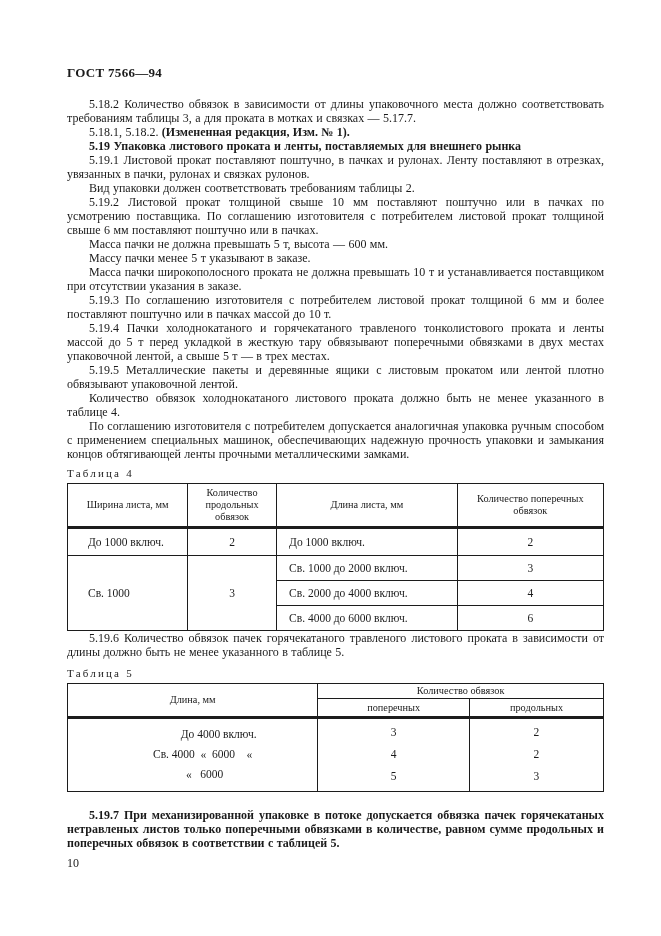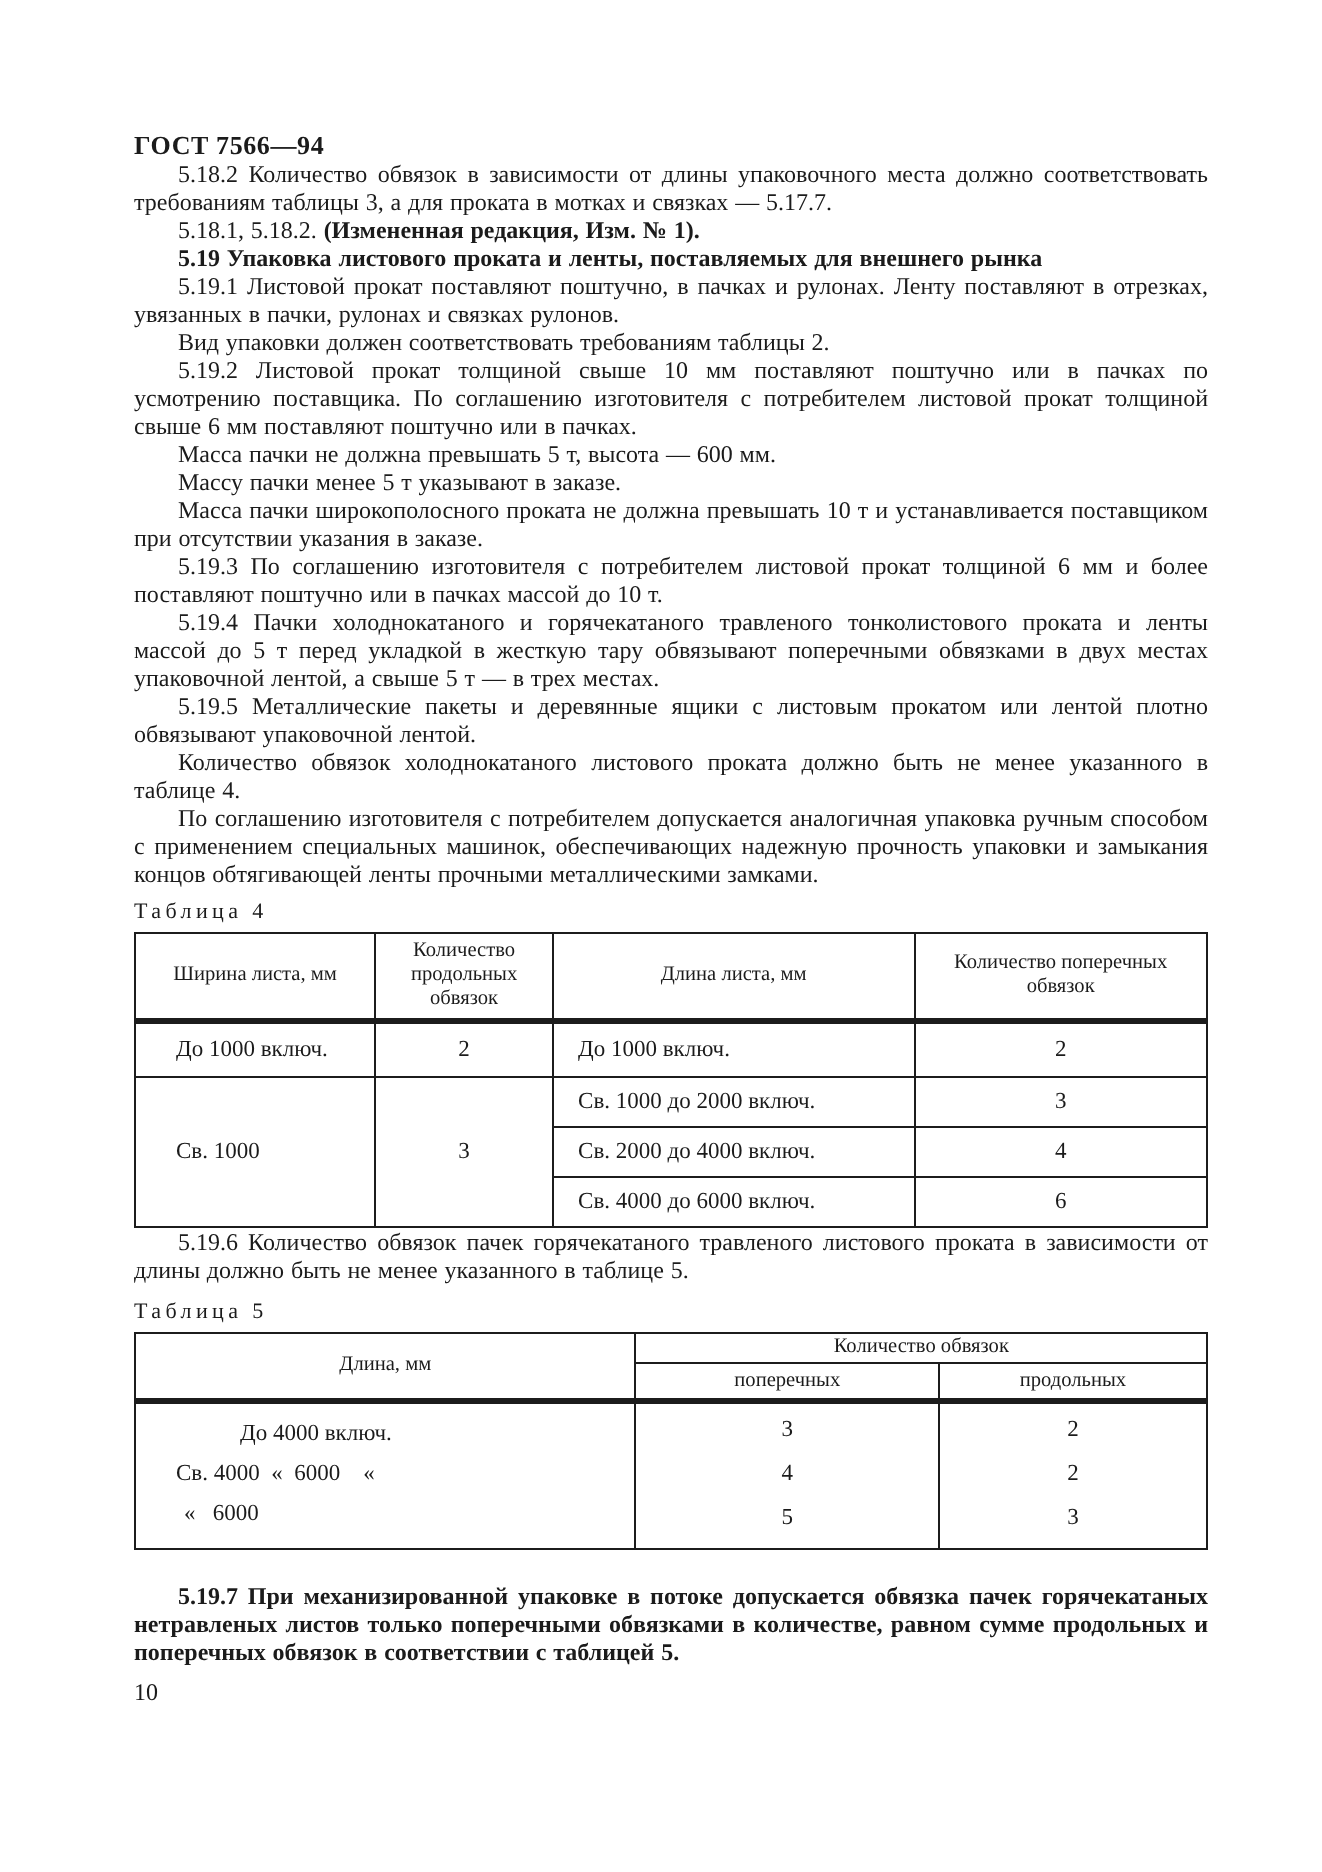--- a/index.html
+++ b/index.html
@@ -4,42 +4,42 @@
 <style>
   * { margin:0; padding:0; box-sizing:border-box; }
   html,body { background:#ffffff; }
   body {
     width:661px; height:936px; position:relative; overflow:hidden;
     font-family:"Liberation Serif","DejaVu Serif",serif;
     color:#1b1b1b;
   }
   .page { position:absolute; left:67px; top:66px; width:537px; }
   .doc-header { font-size:13px; font-weight:bold; line-height:14px; letter-spacing:.3px; }
-  .body-text { }
+  .body-text { margin-top:17px; }
   p.t {
     font-size:12px; line-height:14px; text-align:justify; text-indent:22px;
     hyphens:manual; -webkit-hyphens:manual; word-spacing:.4px;
   }
   .b { font-weight:bold; }
   .tbl-label { margin-top:6px; margin-bottom:4px; font-size:11px; letter-spacing:2.2px; }
   table.gt { border-collapse:collapse; width:100%; table-layout:fixed; border:1.5px solid #1c1c1c; }
   table.gt td, table.gt th { border:1px solid #1c1c1c; vertical-align:middle; font-weight:normal; }
   table.gt th {
     font-size:10.3px; line-height:12px; text-align:center; padding:3px 4px;
     border-bottom:3px solid #1c1c1c;
   }
   table.gt td { font-size:11.5px; line-height:13px; }
   .cell-left { text-align:left; padding:4px 4px 4px 20px; }
   .cell-left2 { text-align:left; padding:4px 4px 4px 12px; }
   .cell-center { text-align:center; padding:4px; }
   .t4 .row1 td { height:28px; }
   .t4 .sub td { height:25px; }
   .t5 th.grp { height:15px; padding:1px 4px; }
   .t5 th.sub { height:19px; padding:2px 4px; }
-  .t5 td.brow { border-top-width:0; border-bottom-width:0; height:22px; }
+  .t5 td.brow { border-top-width:0; border-bottom-width:0; height:22px;text-align:center; }
   .t5 tr.first td.brow { padding-top:6px; height:26px; }
   .ind-mid { text-align:left; padding-left:52px; }
   .ind-sm { text-align:left; padding-left:20px; }
   .ind-sm2 { text-align:left; padding-left:24px; }
   .after-tbl { }
   .after-tbl5 { margin-top:16px;font-weight:bold; }
   .page-num { margin-top:6px; font-size:12px; }
   .mt4 { margin-top:4px; }
   .mt8 { margin-top:8px; }
 </style>

